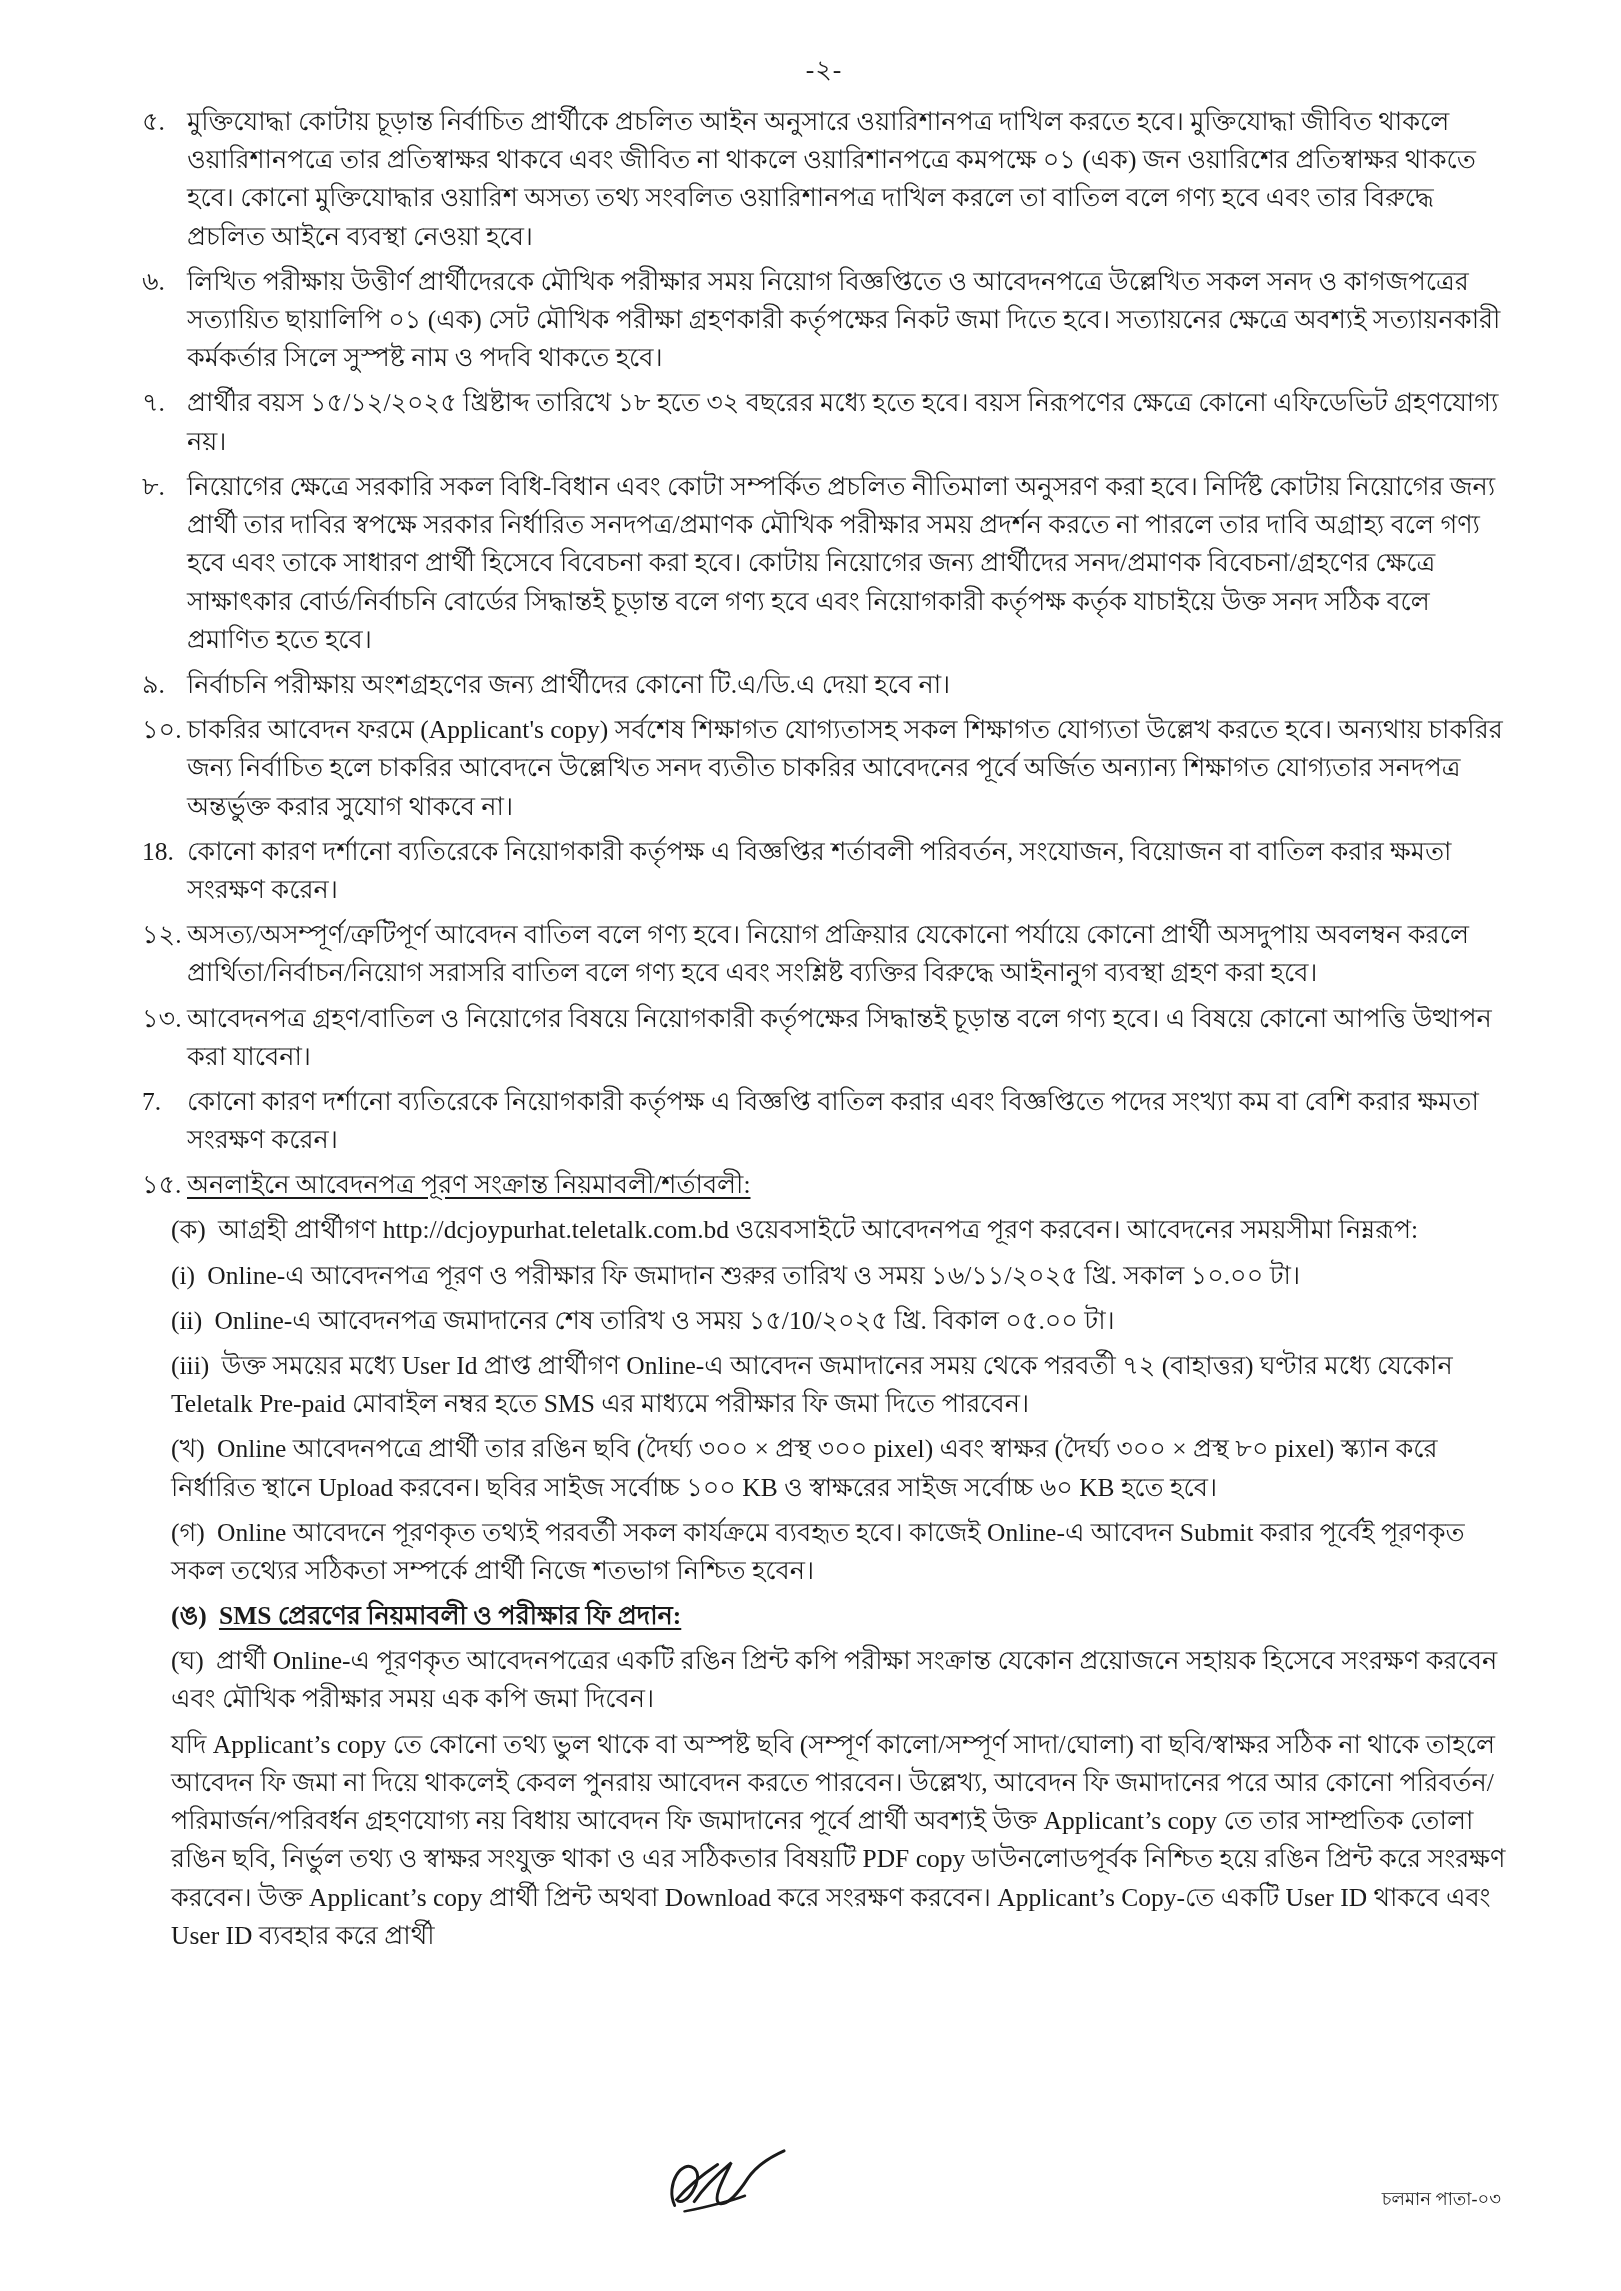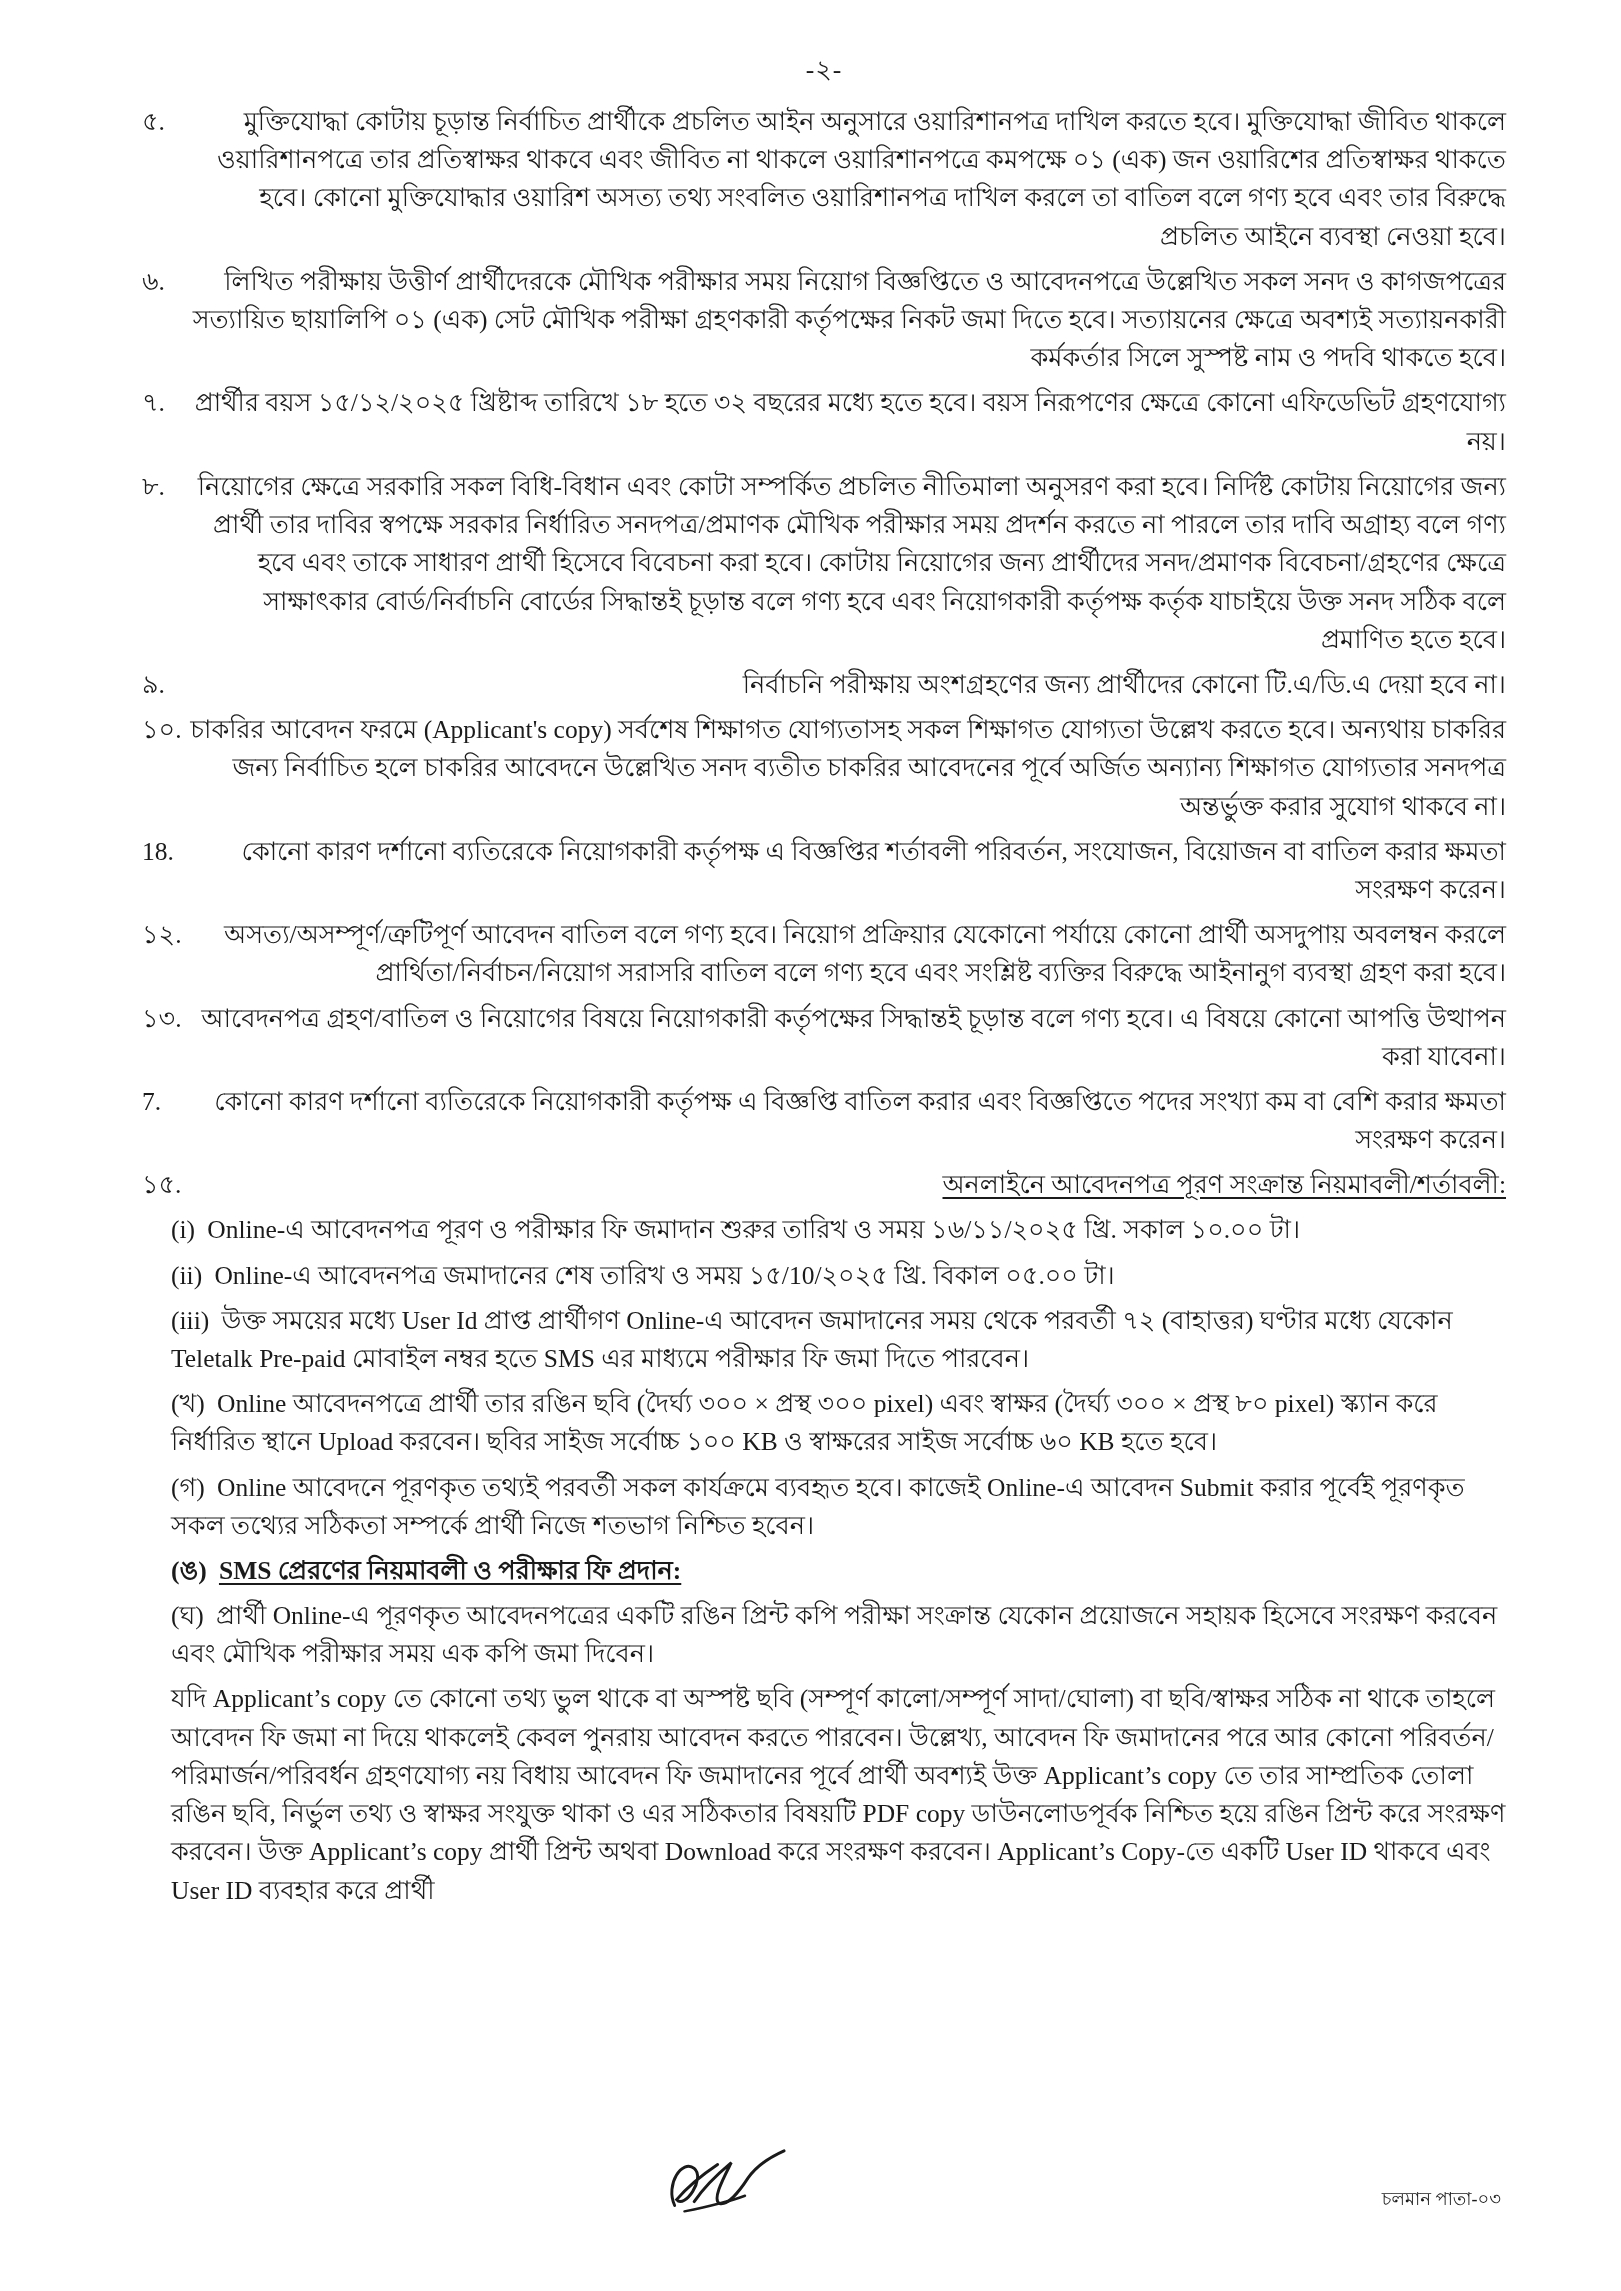--- a/index.html
+++ b/index.html
@@ -22,21 +22,21 @@
     top: 51px;
     width: 1364px;
   }
   .pgnum {
     text-align: center;
     margin-bottom: 13.7px;
     letter-spacing: 1px;
   }
   .item { display: flex; margin-bottom: 6.9px; }
   .item .num { flex: 0 0 45px; }
-  .item .body { flex: 1; text-align: right; }
+  .item .body { flex: 1; }
   .sub { margin-left: 29px; margin-bottom: 6.9px; }
   .lbl { padding-right: 5.9px; }
   .u { text-decoration: underline; text-underline-offset: 3.9px; }
   .bold { font-weight: bold; }
   .para { margin-left: 29px; margin-bottom: 6.9px; }
   .signature {
     position: absolute;
     left: 655px;
     top: 2143px;
     width: 137px;
@@ -105,20 +105,26 @@
     <div class="item">
       <span class="num">7.</span>
       <span class="body">কোনো কারণ দর্শানো ব্যতিরেকে নিয়োগকারী কর্তৃপক্ষ এ বিজ্ঞপ্তি বাতিল করার এবং বিজ্ঞপ্তিতে পদের সংখ্যা কম বা বেশি করার ক্ষমতা সংরক্ষণ করেন।</span>
     </div>
 
     <div class="item">
       <span class="num">১৫.</span>
       <span class="body"><span class="u">অনলাইনে আবেদনপত্র পূরণ সংক্রান্ত নিয়মাবলী/শর্তাবলী:</span></span>
     </div>
 
+    <div class="sub">
+      <span class="lbl">(ক)</span>
+      <span>আগ্রহী প্রার্থীগণ</span>
+      <span>http://dcjoypurhat.teletalk.com.bd</span>
+      <span>ওয়েবসাইটে আবেদনপত্র পূরণ করবেন। আবেদনের সময়সীমা নিম্নরূপ:</span>
+    </div>
 
     <div class="sub">
       <span class="lbl">(i)</span>
       <span>Online-এ আবেদনপত্র পূরণ ও পরীক্ষার ফি জমাদান শুরুর তারিখ ও সময় ১৬/১১/২০২৫ খ্রি. সকাল ১০.০০ টা।</span>
     </div>
 
     <div class="sub">
       <span class="lbl">(ii)</span>
       <span>Online-এ আবেদনপত্র জমাদানের শেষ তারিখ ও সময় ১৫/10/২০২৫ খ্রি. বিকাল ০৫.০০ টা।</span>
     </div>

